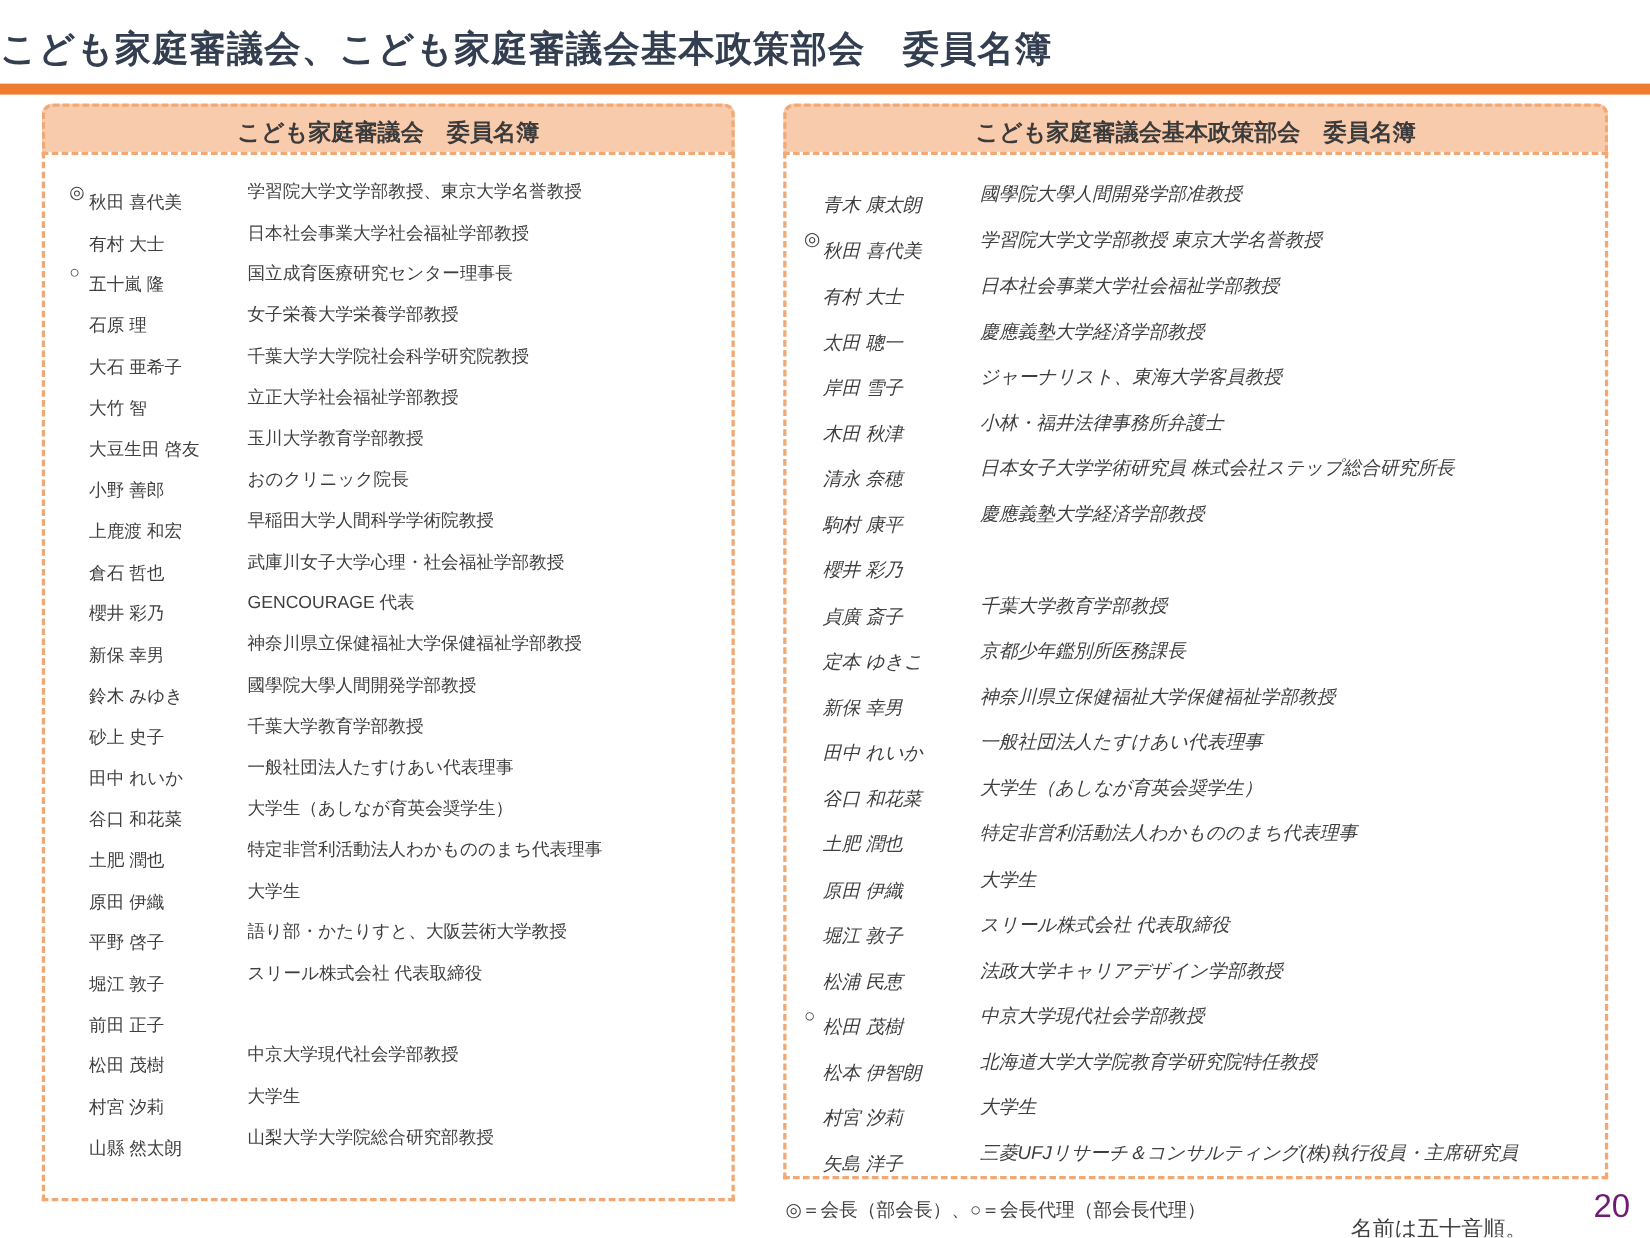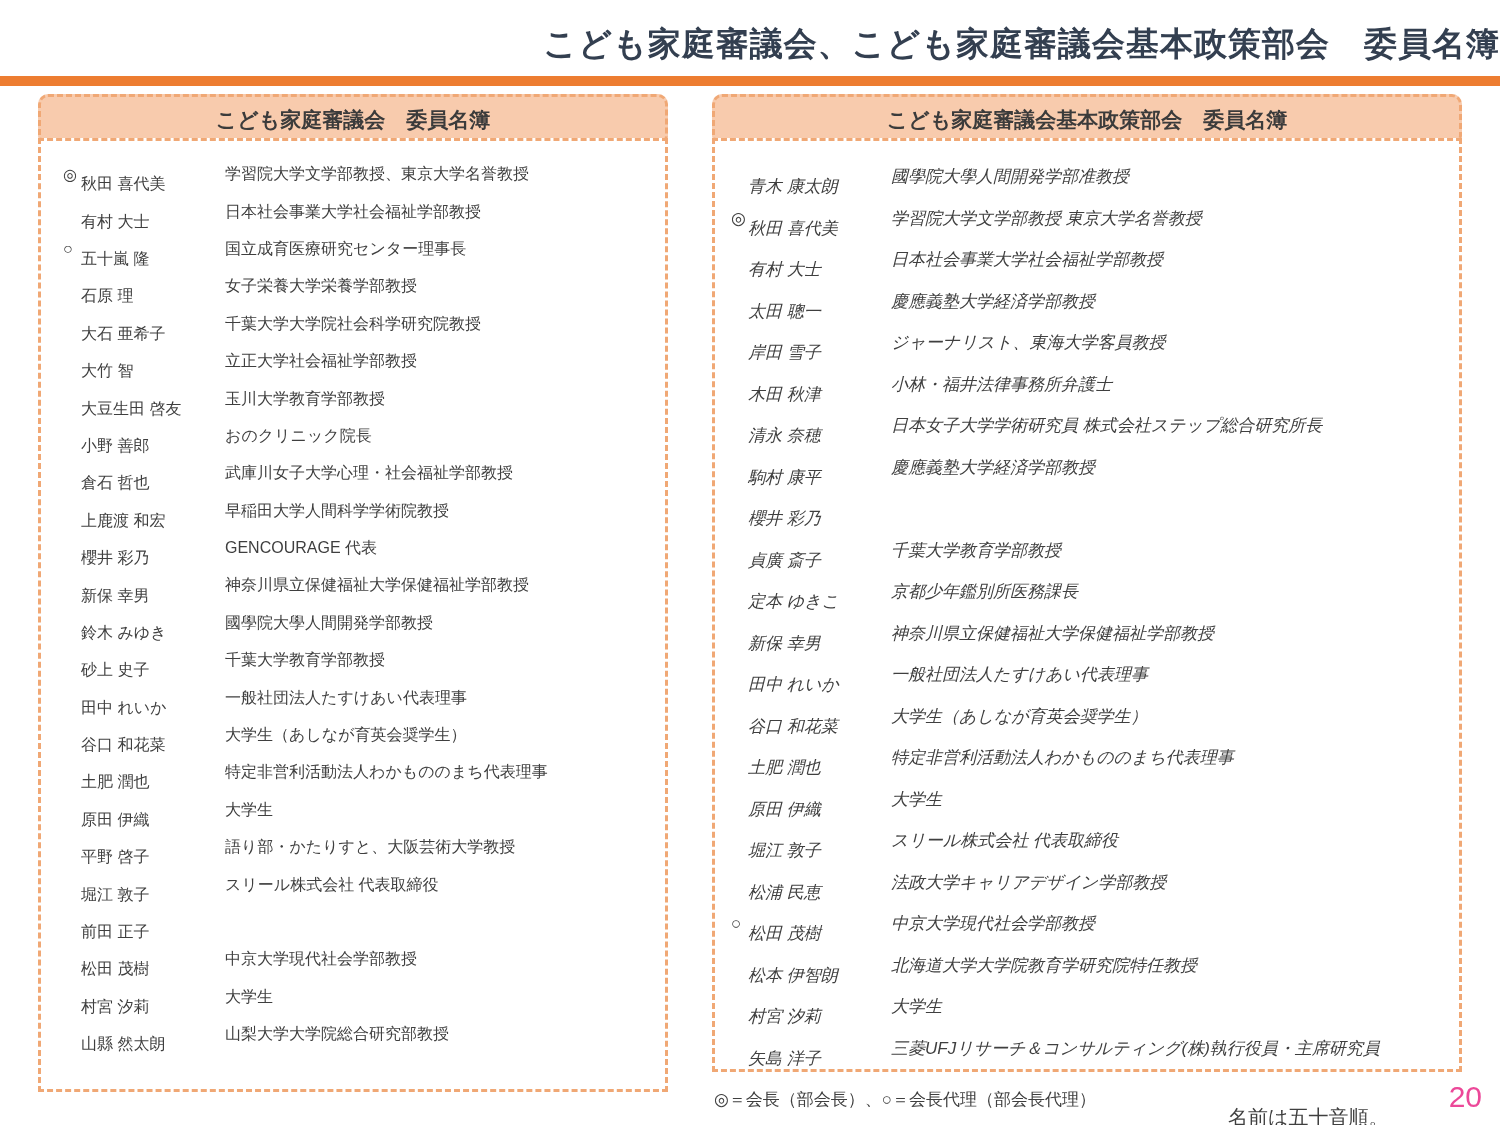--- a/index.html
+++ b/index.html
@@ -1,21 +1,21 @@
 <!DOCTYPE html>
 <html><head>
 <meta charset="utf-8">
 <style>
   html,body { margin:0; padding:0; background:#fff; }
   .page {
     position:relative; width:1500px; height:1125px; background:#ffffff;
     font-family:"Liberation Sans","DejaVu Sans",sans-serif; overflow:hidden;
   }
   .page-title {
-    position:absolute; top:22px; left:0; width:100%; text-align:right;
+    position:absolute; top:22px; left:0; width:100%; text-align:left;
     font-size:33px; font-weight:bold; color:#333F50; letter-spacing:1px;
   }
   .title-bar {
     position:absolute; top:76px; left:0; width:1500px; height:10px; background:#ED7D31;
   }
   .panel-header {
     position:absolute; box-sizing:border-box; height:52px;
     background:#F8CBAD; border:3px dashed #F0A875; border-radius:10px;
     display:flex; align-items:center; justify-content:center;
     font-size:21px; font-weight:bold; color:#3B3B3B;
@@ -36,21 +36,21 @@
   .member-row .name   { width:144px; flex:0 0 144px;margin-top:20px; }
   .panel-body.right .member-row .name { width:143px; flex:0 0 143px; }
   .member-row .role { flex:1; white-space:nowrap; }
   .footer-legend {
     position:absolute; left:714px; top:1088px; font-size:17px; color:#3F3F3F;
   }
   .footer-order {
     position:absolute; left:1228px; top:1088px; font-size:20px; color:#3F3F3F;margin-top:16px;
   }
   .page-number {
-    position:absolute; right:18px; top:1080px; font-size:30px; color:#ec4899;
+    position:absolute; right:18px; top:1080px; font-size:30px; color:#701a75;
   }
 </style>
 </head>
 <body>
 
 <div class="page">
   <div class="page-title">こども家庭審議会、こども家庭審議会基本政策部会　委員名簿</div>
   <div class="title-bar"></div>
 
   <div class="panel-header left">
@@ -92,27 +92,27 @@
         <span class="name">大豆生田 啓友</span>
         <span class="role">玉川大学教育学部教授</span>
       </div>
       <div class="member-row">
         <span class="marker"></span>
         <span class="name">小野 善郎</span>
         <span class="role">おのクリニック院長</span>
       </div>
       <div class="member-row">
         <span class="marker"></span>
+        <span class="name">上鹿渡 和宏</span>
+        <span class="role">早稲田大学人間科学学術院教授</span>
+      </div>
+      <div class="member-row">
+        <span class="marker"></span>
         <span class="name">倉石 哲也</span>
         <span class="role">武庫川女子大学心理・社会福祉学部教授</span>
-      </div>
-      <div class="member-row">
-        <span class="marker"></span>
-        <span class="name">上鹿渡 和宏</span>
-        <span class="role">早稲田大学人間科学学術院教授</span>
       </div>
       <div class="member-row">
         <span class="marker"></span>
         <span class="name">櫻井 彩乃</span>
         <span class="role">GENCOURAGE 代表</span>
       </div>
       <div class="member-row">
         <span class="marker"></span>
         <span class="name">新保 幸男</span>
         <span class="role">神奈川県立保健福祉大学保健福祉学部教授</span>

